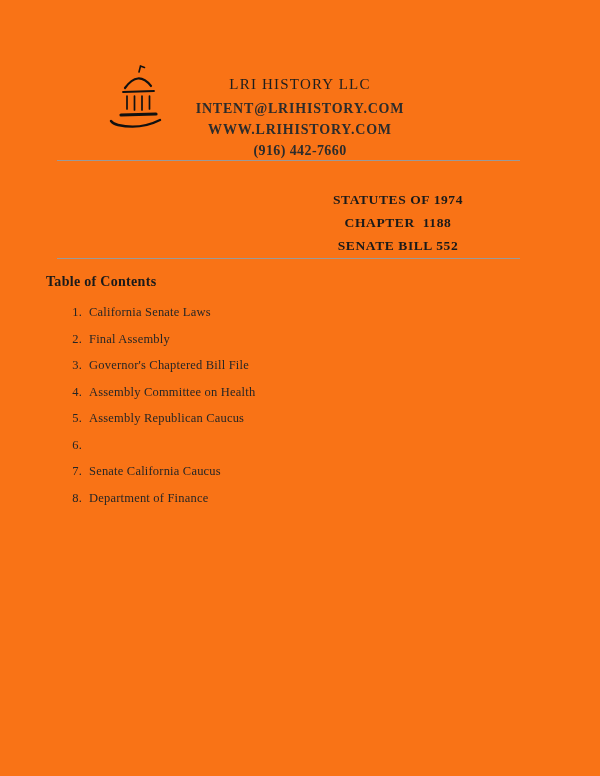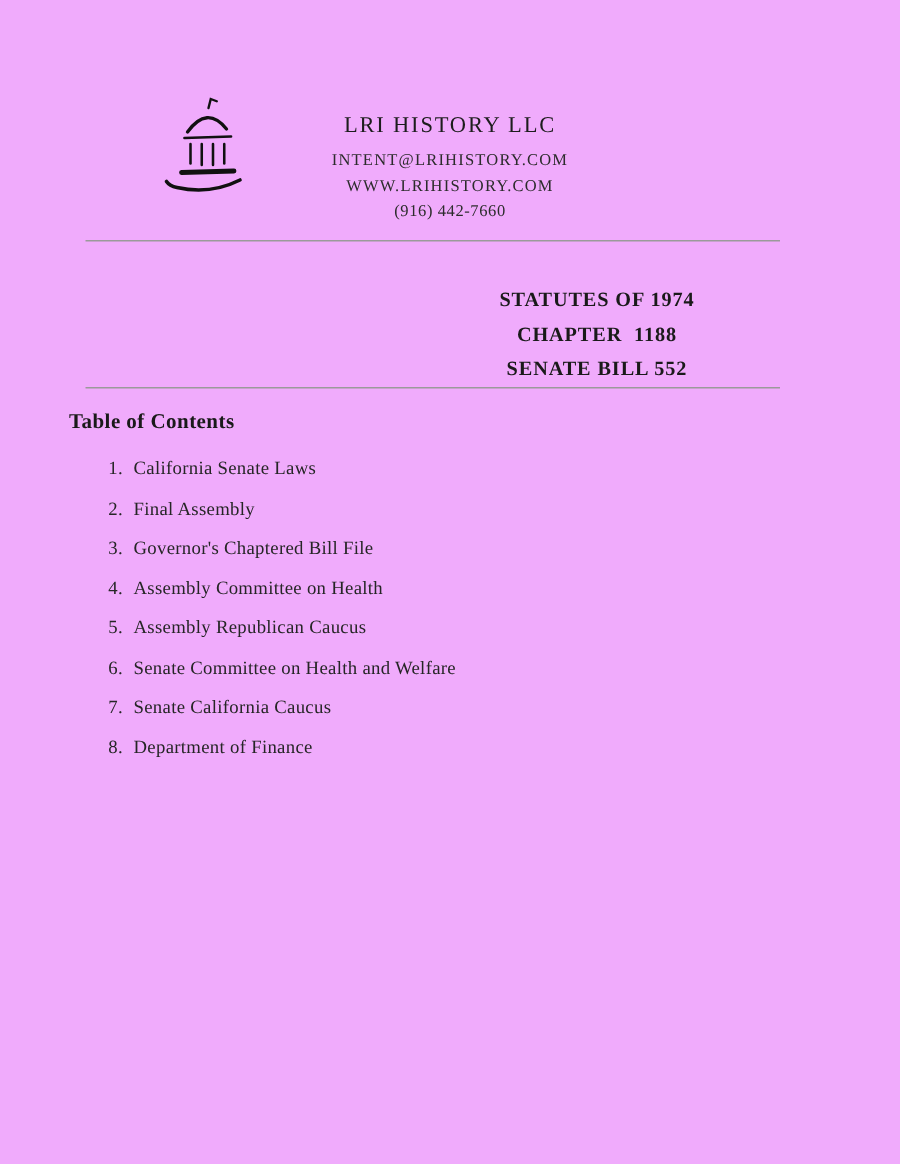--- a/index.html
+++ b/index.html
@@ -8,21 +8,21 @@
     width: 600px;
     height: 776px;
     position: relative;
     font-family: "Liberation Serif", "DejaVu Serif", serif;
     color: #222222;
     overflow: hidden;
   }
   .page {
     position: absolute;
     inset: 0;
-    background: #f0abfc;
+    background: #f97316;
   }
 
   
   .letterhead {
     position: absolute;
     top: 62px;
     left: 0;
     width: 100%;
     display: flex;
     justify-content: center;
@@ -42,25 +42,26 @@
     width: 220px;
   }
   .company-name {
     font-size: 15px;
     letter-spacing: 1.2px;
     color: #1d1d1d;
     margin-bottom: 8px;
     white-space: nowrap;
   }
   .contact-line {
-    font-size: 11px;
+    font-size: 14px;
     letter-spacing: 0.8px;
     color: #2c2c2c;
     margin-bottom: 5px;
     white-space: nowrap;
+    font-weight: bold;
   }
   .contact-line.phone { letter-spacing: 0.4px; }
 
   
   .rule {
     position: absolute;
     left: 57px;
     width: 463px;
     border-top: 1px solid #9a9a9a;
   }
@@ -177,21 +178,20 @@
     <div class="toc-item">
       <span class="toc-num">4.</span>
       <span class="toc-label">Assembly Committee on Health</span>
     </div>
     <div class="toc-item">
       <span class="toc-num">5.</span>
       <span class="toc-label">Assembly Republican Caucus</span>
     </div>
     <div class="toc-item">
       <span class="toc-num">6.</span>
-      <span class="toc-label">Senate Committee on Health and Welfare</span>
     </div>
     <div class="toc-item">
       <span class="toc-num">7.</span>
       <span class="toc-label">Senate California Caucus</span>
     </div>
     <div class="toc-item">
       <span class="toc-num">8.</span>
       <span class="toc-label">Department of Finance</span>
     </div>
   </div>

